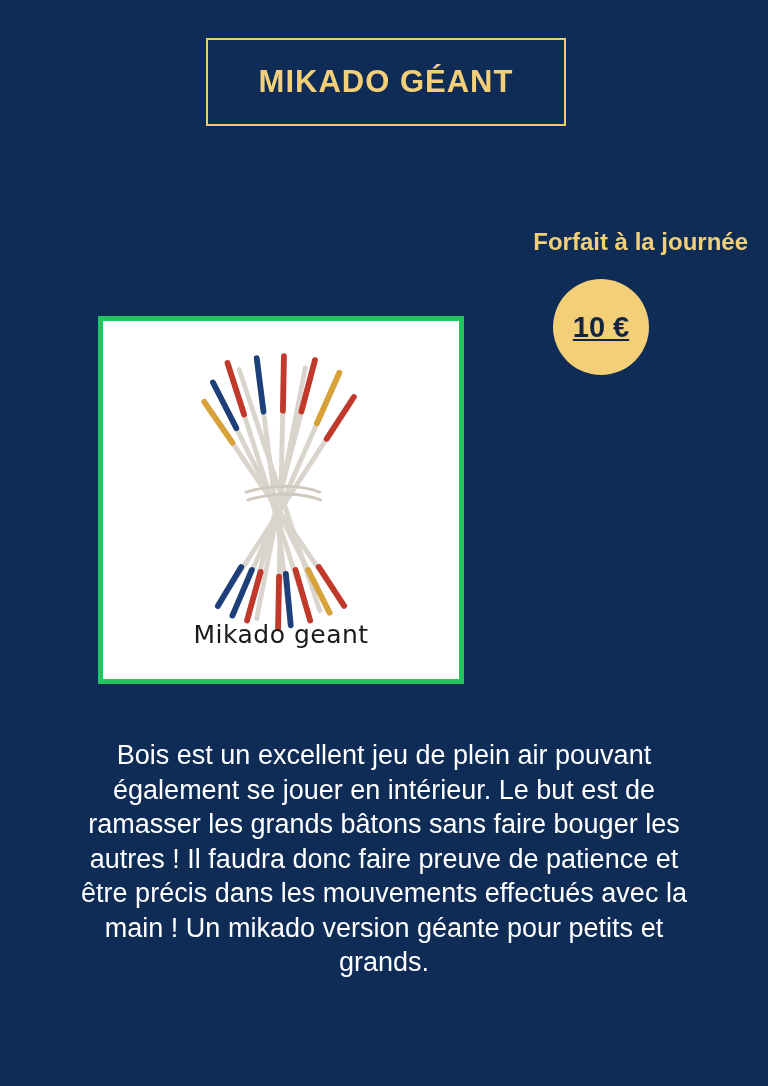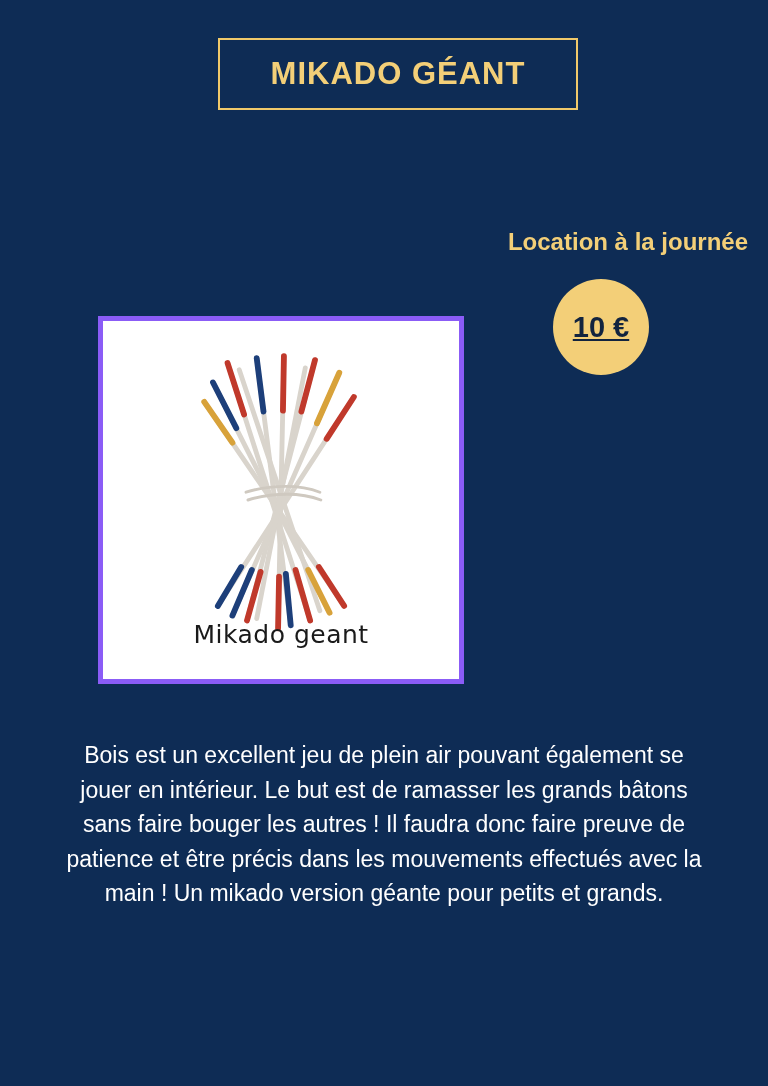--- a/index.html
+++ b/index.html
@@ -11,24 +11,24 @@
     background: #0e2c55;
     font-family: "Liberation Sans", sans-serif;
     color: #ffffff;
     position: relative;
     overflow: hidden;
   }
 
   
   .title-box {
     position: absolute;
-    left: 218px;
+    left: 206px;
     top: 38px;
     width: 360px;
-    height: 72px;
+    height: 88px;
     border: 2px solid #f0c96a;
     display: flex;
     align-items: center;
     justify-content: center;
   }
   .title-text {
     font-size: 31px;
     font-weight: bold;
     letter-spacing: 1px;
     color: #f3cf78;
@@ -66,21 +66,21 @@
   #price-block-weekend .price-badge { margin: 21px 0 0 256px; }
 
   
   .image-card {
     position: absolute;
     left: 98px;
     top: 316px;
     width: 366px;
     height: 368px;
     background: #ffffff;
-    border: 5px solid #8b5cf6;
+    border: 5px solid #22c55e;
     padding: 8px;
   }
   .image-inner {
     width: 100%;
     height: 100%;
     background: #ffffff;
     position: relative;
     overflow: hidden;
   }
   .photo-caption {
@@ -96,34 +96,34 @@
   }
   .sticks { position: absolute; left: 0; top: 0; width: 100%; height: 100%; }
 
   
   .description {
     position: absolute;
     left: 64px;
     top: 738px;
     width: 640px;
     text-align: center;
-    font-size: 23px;
+    font-size: 27px;
     line-height: 34.5px;
     color: #ffffff;
   }
 </style>
 </head>
 <body>
 
 <div class="title-box">
   <div class="title-text">MIKADO GÉANT</div>
 </div>
 
 <div class="price-block" id="price-block-day">
-  <div class="price-label">Location à la journée</div>
+  <div class="price-label">Forfait à la journée</div>
   <div class="price-badge">10 €</div>
 </div>
 
 <div class="price-block" id="price-block-weekend">
 </div>
 
 <div class="image-card">
   <div class="image-inner">
     <svg class="sticks" viewBox="0 0 350 352" preserveAspectRatio="xMidYMid meet">
       <g stroke-linecap="round">

